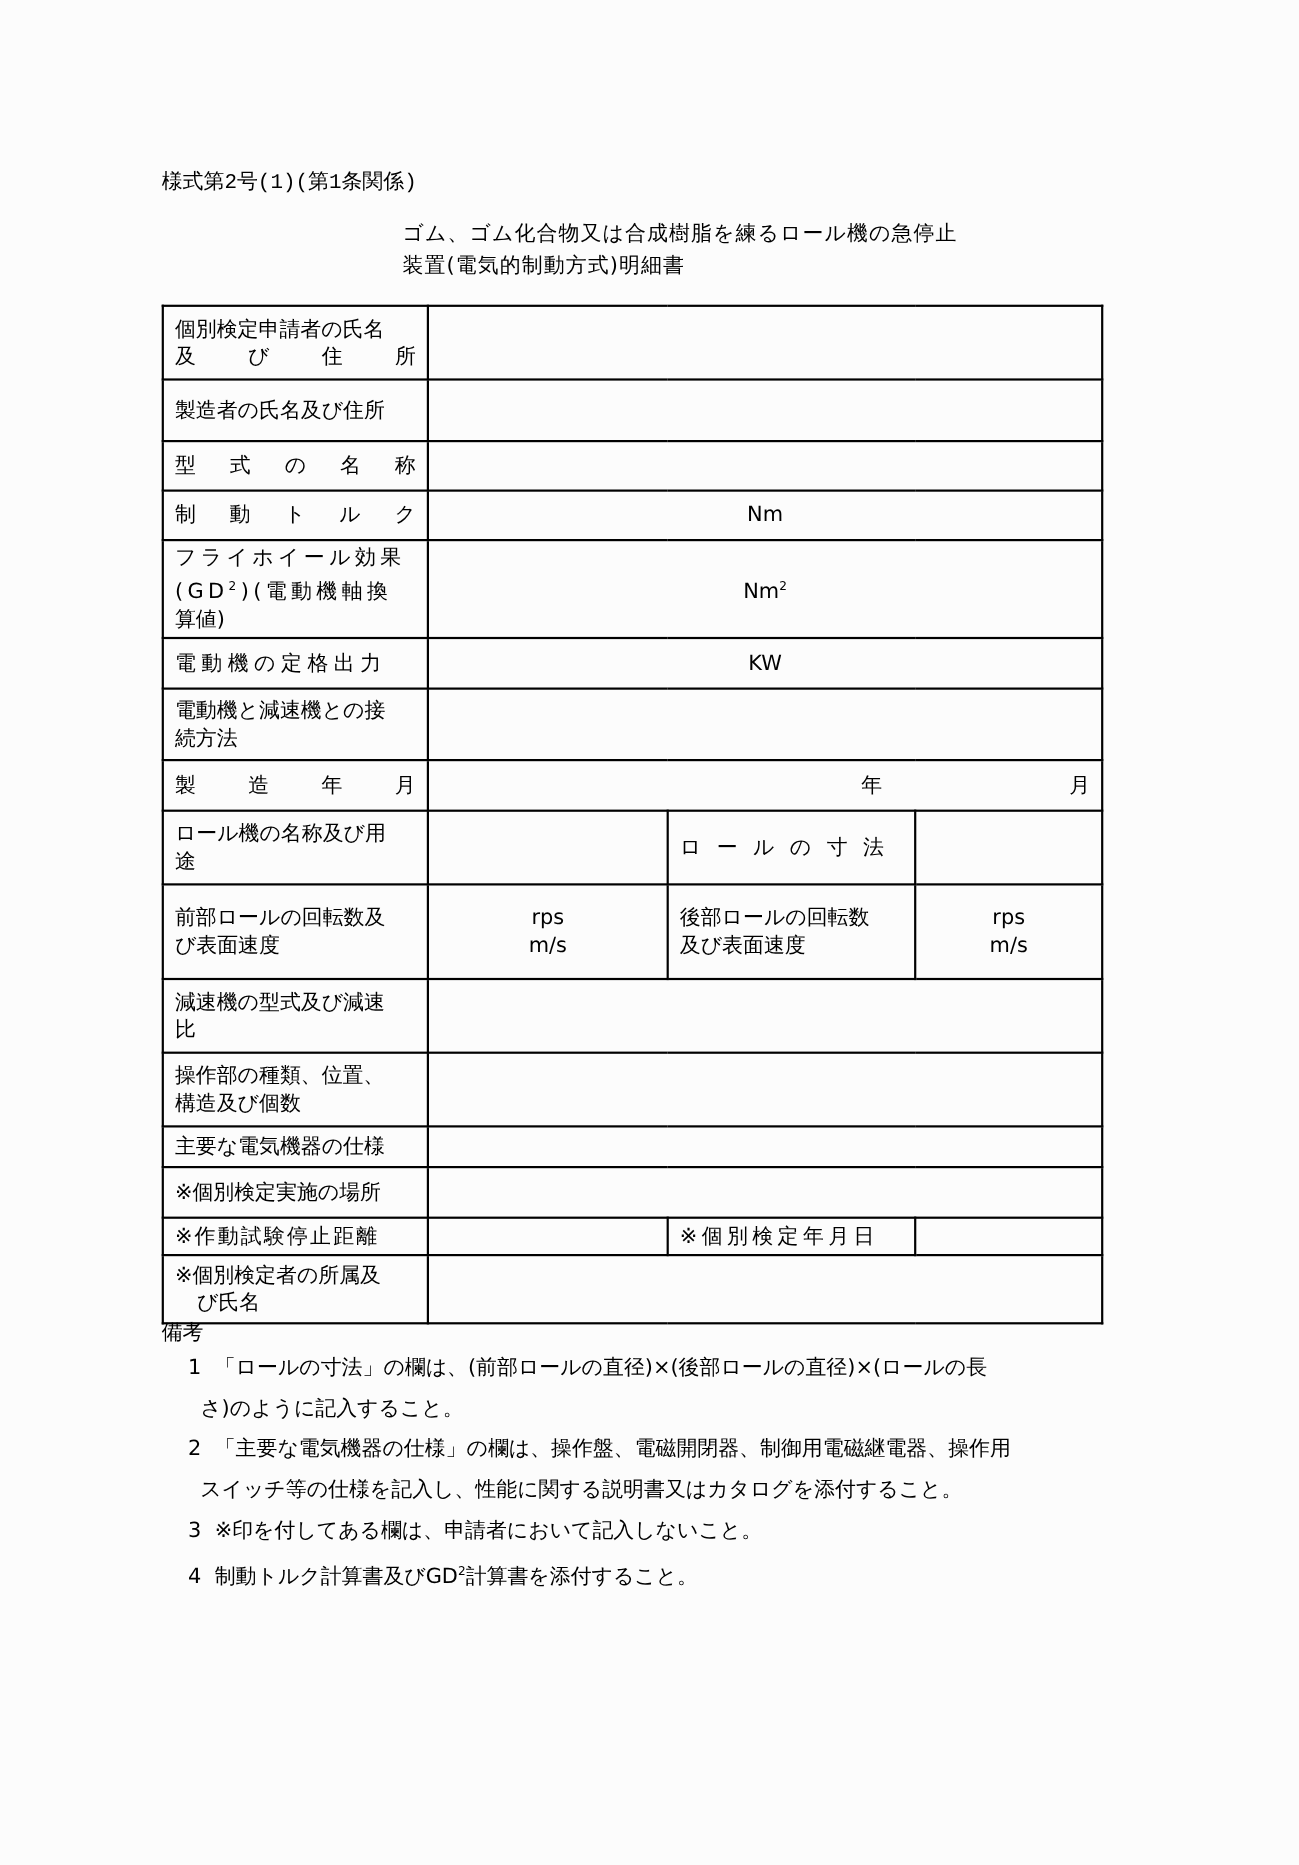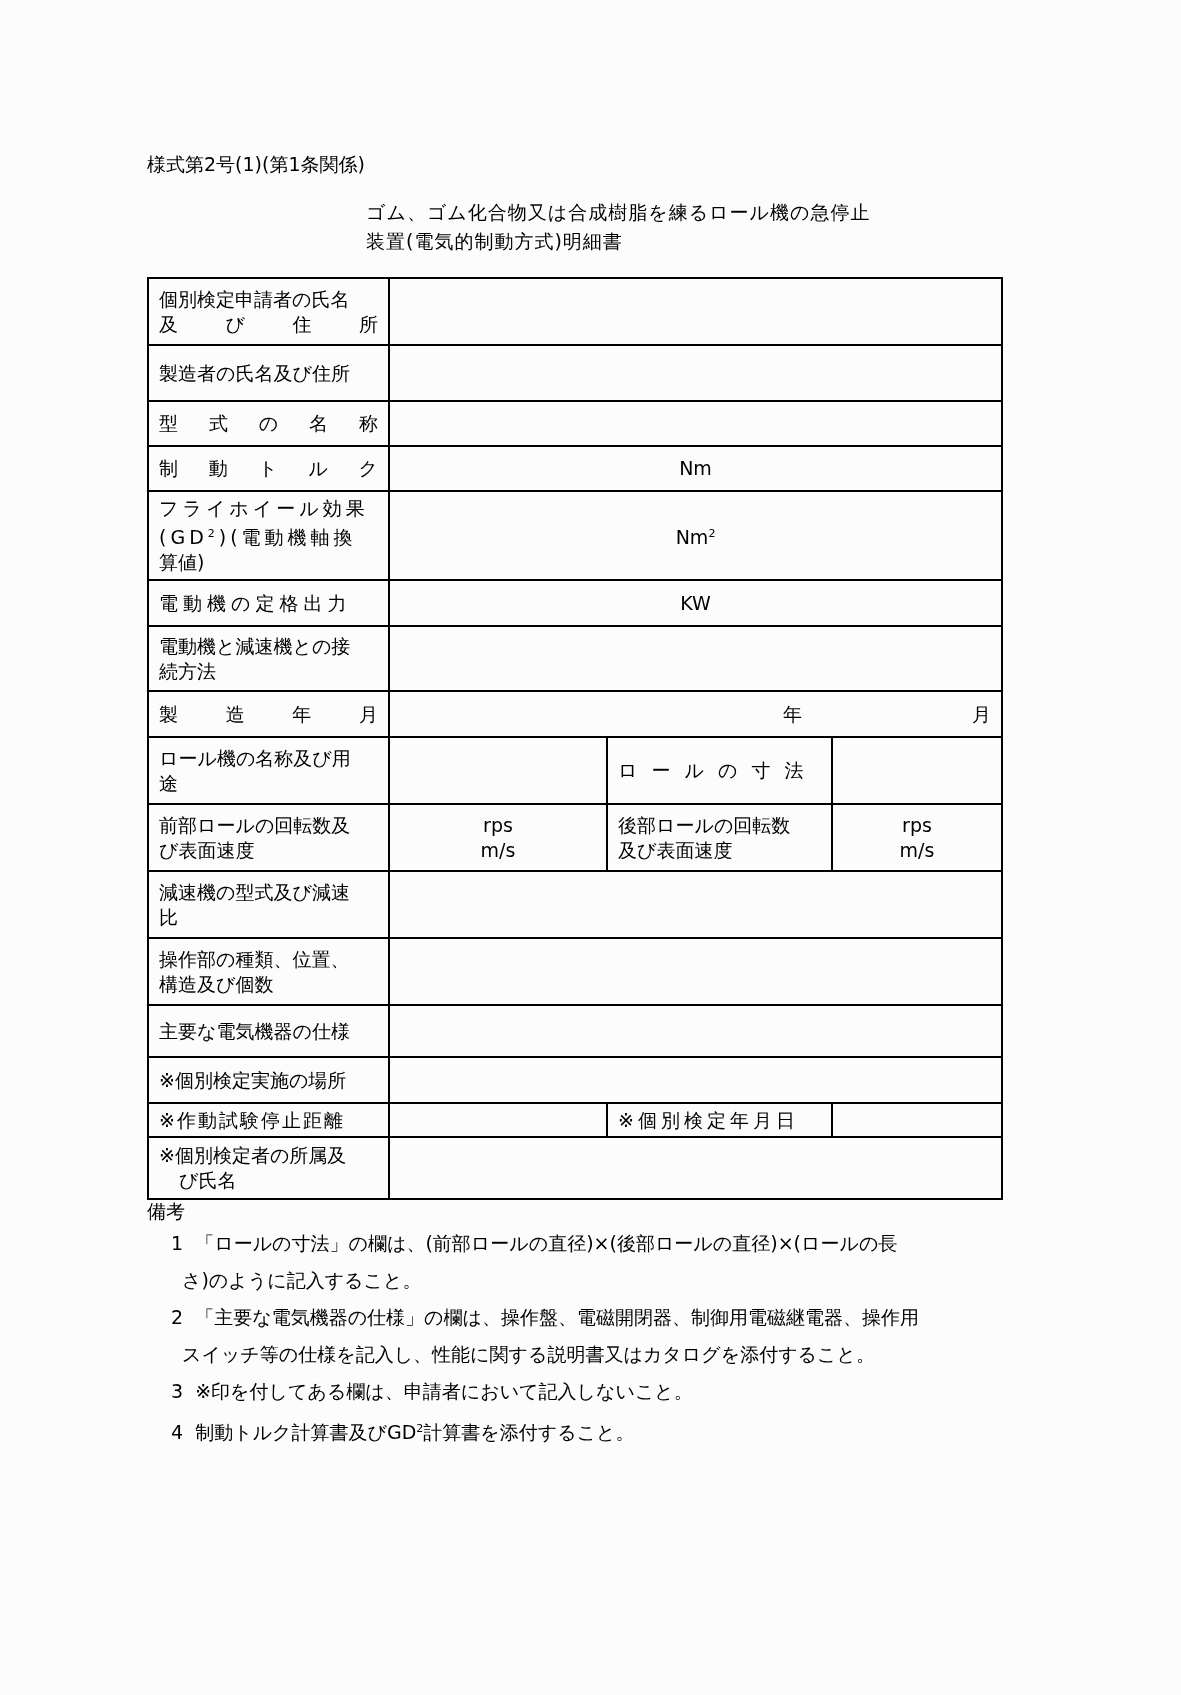--- a/index.html
+++ b/index.html
@@ -1,18 +1,18 @@
 <!DOCTYPE html>
 <html><head>
 <meta charset="utf-8">
 <style>
   html,body{margin:0;padding:0;background:#fcfcfc;}
   body{width:1181px;height:1695px;position:relative;font-family:"DejaVu Sans","Liberation Sans",sans-serif;color:#000;}
   .abs{position:absolute;}
-  .form-no{left:147px;top:152px;font-size:19px;letter-spacing:0px;}
+  .form-no{left:147px;top:152px;font-size:19px;letter-spacing:0px;font-family:Liberation Mono, monospace;}
   .title{left:322px;top:198px;font-size:19px;line-height:29px;letter-spacing:1px;margin-left:44px;}
   table.form{position:absolute;left:147px;top:277px;width:854px;border-collapse:collapse;table-layout:fixed;}
   table.form td{border:2px solid #000;padding:0 10px;font-size:19px;line-height:25px;vertical-align:middle;}
   td.label{width:221px;}
   .justify{display:flex;justify-content:space-between;}
   .unit{text-align:center;}
   .remarks{left:147px;top:1197px;font-size:19px;line-height:37px;width:880px;}
   .remarks .item{padding-left:24px;text-indent:0;}
   .remarks .cont{padding-left:35px;}
   sup{font-size:11px;}
@@ -112,21 +112,21 @@
   </tr>
   <tr style="height:67px">
     <td class="label">
           <div>ロール機の名称及び用</div>
           <div>途</div>
         </td>
     <td></td>
     <td style="letter-spacing:4px">ロ ー ル の 寸 法</td>
     <td></td>
   </tr>
-  <tr style="height:67px">
+  <tr style="height:86px">
     <td class="label">
           <div>前部ロールの回転数及</div>
           <div>び表面速度</div>
         </td>
     <td class="unit">
           <div>rps</div>
           <div>m/s</div>
         </td>
     <td>
           <div>後部ロールの回転数</div>
@@ -144,21 +144,21 @@
         </td>
     <td colspan="3"></td>
   </tr>
   <tr style="height:67px">
     <td class="label">
           <div>操作部の種類、位置、</div>
           <div>構造及び個数</div>
         </td>
     <td colspan="3"></td>
   </tr>
-  <tr style="height:52px">
+  <tr style="height:37px">
     <td class="label">主要な電気機器の仕様</td>
     <td colspan="3"></td>
   </tr>
   <tr style="height:46px">
     <td class="label">※個別検定実施の場所</td>
     <td colspan="3"></td>
   </tr>
   <tr style="height:34px">
     <td class="label" style="letter-spacing:2px">※作動試験停止距離</td>
     <td></td>

